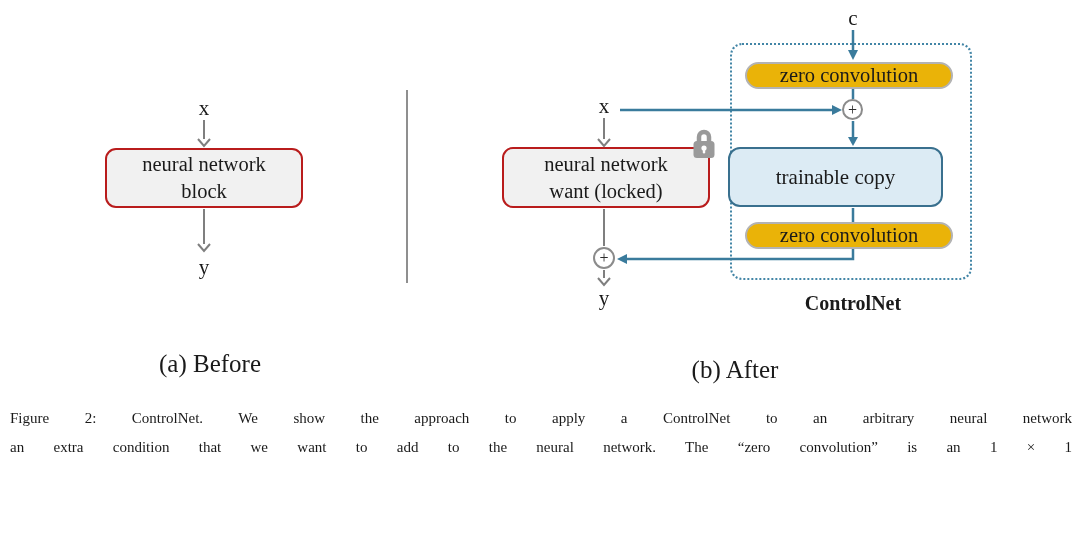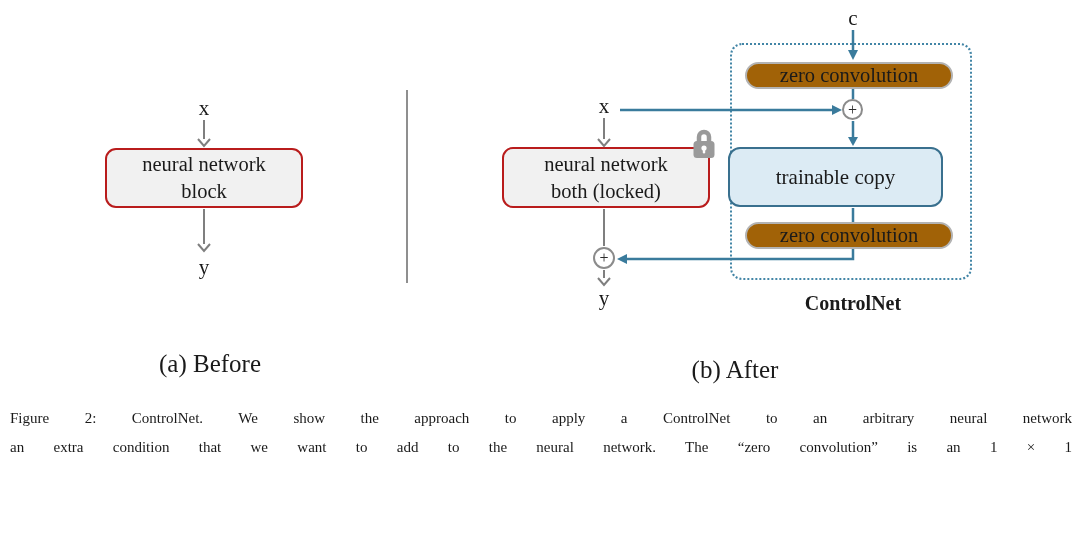--- a/index.html
+++ b/index.html
@@ -16,21 +16,21 @@
   
   .nn-block{
     background:#f1f1f1;
     border:2px solid #b91c1c;
     border-radius:11px;
     display:flex;flex-direction:column;justify-content:center;align-items:center;
     font-size:20.5px;line-height:27px;
     z-index:2;
   }
   .pill{
-    background:#a16207;
+    background:#eab308;
     border:2px solid #b3b3b3;
     border-radius:14px;
     display:flex;justify-content:center;align-items:center;
     font-size:20.5px;
     z-index:2;
   }
   .trainable{
     background:#dcebf4;
     border:2px solid #39708e;
     border-radius:12px;
@@ -95,21 +95,21 @@
     <div>block</div>
   </div>
   <div class="abs var-label" style="left:192px;top:255px;">y</div>
   <div class="abs panel-caption" style="left:125px;top:350px;">(a) Before</div>
 
   <div class="abs divider" style="left:406px;top:90px;height:193px;"></div>
 
   <div class="abs var-label" style="left:592px;top:94px;">x</div>
   <div class="abs nn-block" style="left:502px;top:147px;width:208px;height:61px;">
     <div>neural network</div>
-    <div>both (locked)</div>
+    <div>want (locked)</div>
   </div>
 
   <div class="abs lock-wrap" style="left:690px;top:128px;width:28px;height:32px;">
     <svg width="28" height="32" viewBox="0 0 28 32">
       <path d="M9 15 V9 a5 5 0 0 1 10 0 V15" fill="none" stroke="#9a9a9a" stroke-width="4.5"></path>
       <rect x="3.5" y="13" width="21" height="17" rx="3.5" fill="#9a9a9a"></rect>
       <circle cx="14" cy="20" r="2.6" fill="#ffffff"></circle>
       <rect x="12.8" y="20.5" width="2.4" height="5" rx="1.2" fill="#ffffff"></rect>
     </svg>
   </div>

